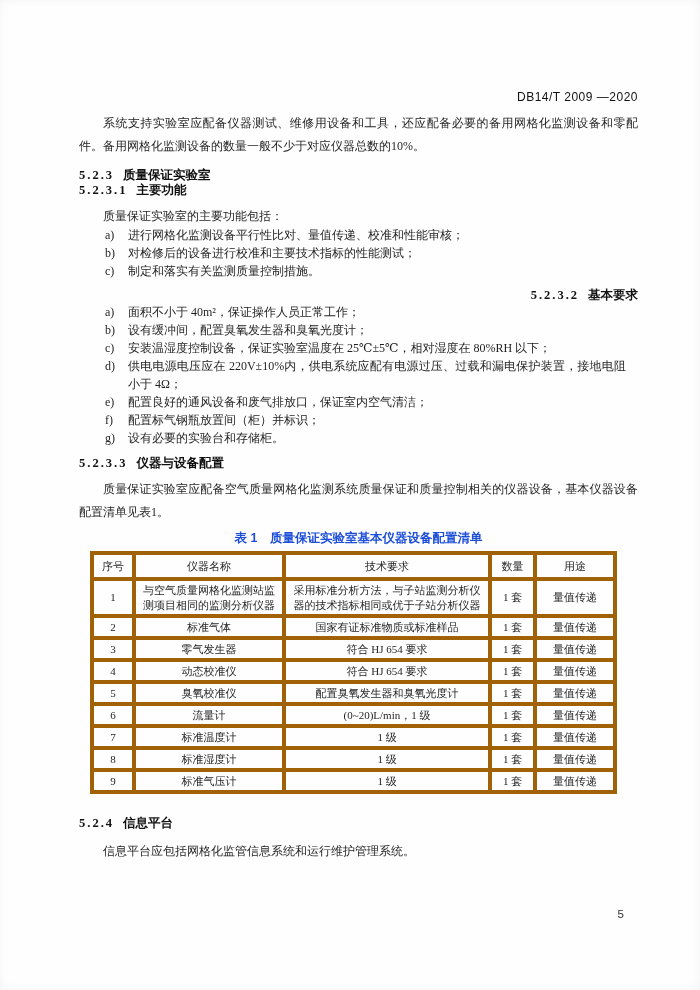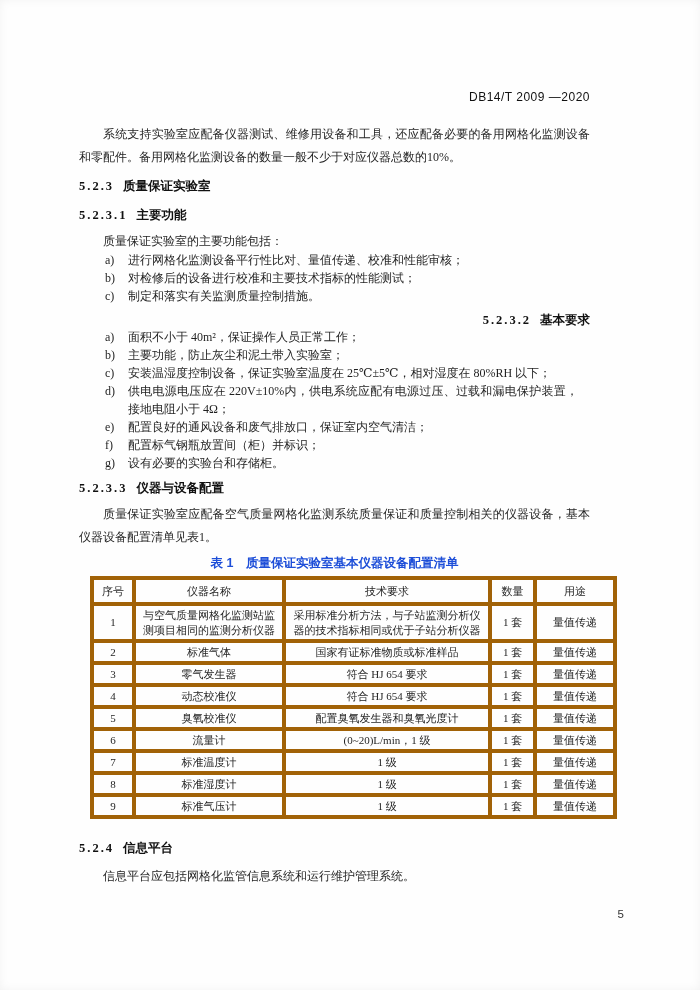--- a/index.html
+++ b/index.html
@@ -3,41 +3,41 @@
 <meta charset="utf-8">
 <style>
   html,body { margin:0; padding:0; background:#ffffff; }
   .page {
     position:relative; width:700px; height:990px; margin:0 auto;
     background:#fefefe; color:#1f1f1f; overflow:hidden;
     font-family:"Liberation Serif","DejaVu Serif",serif;
     font-size:12px;
     box-shadow: inset 0 0 10px rgba(0,0,0,0.05);
   }
-  .content { padding:0 110px 0 79px; }
+  .content { padding:0 62px 0 79px; }
 
   .doc-header {
     padding-top:90px; text-align:right;
     font-family:"Liberation Sans","DejaVu Sans",sans-serif;
     font-size:12px; letter-spacing:0.5px; color:#111;
   }
 
   .para {
     margin:0; text-indent:2em; line-height:23px; text-align:justify;
   }
-  .p-top   { margin-top:19px; }
+  .p-top   { margin-top:8px; }
 
   .h-sec {
     margin:0; font-family:Liberation Serif, serif;
     font-weight:bold; font-size:12.5px; color:#111; line-height:15px;
   }
   .h-sec .num { letter-spacing:2px; margin-right:9px; }
 
   .m-h523  { margin-top:10px; }
-  .m-h5231 { margin-top:14px; }
+  .m-h5231 { }
   .m-lead1 { margin-top:8px;  line-height:20px; }
   .m-h5232 { margin-top:8px;text-align:right;  }
   .m-lead2 { margin-top:10px; line-height:20px; }
   .m-h5233 { margin-top:9px;  }
   .m-lead3 { margin-top:7px;  }
   .m-h524  { margin-top:22px; }
   .m-lead4 { margin-top:10px; line-height:20px; }
 
   .list { margin:0; padding:0; }
   .list-item {
@@ -107,21 +107,21 @@
     <h3 class="h-sec m-h5232">
       <span class="num">5.2.3.2</span><span>基本要求</span>
     </h3>
     <div class="list">
       <div class="list-item">
         <span class="marker">a)</span>
         <span class="txt">面积不小于 40m²，保证操作人员正常工作；</span>
       </div>
       <div class="list-item">
         <span class="marker">b)</span>
-        <span class="txt">主要功能，防止灰尘和泥土带入实验室；</span>
+        <span class="txt">设有缓冲间，配置臭氧发生器和臭氧光度计；</span>
       </div>
       <div class="list-item">
         <span class="marker">c)</span>
         <span class="txt">安装温湿度控制设备，保证实验室温度在 25℃±5℃，相对湿度在 80%RH 以下；</span>
       </div>
       <div class="list-item">
         <span class="marker">d)</span>
         <span class="txt">供电电源电压应在 220V±10%内，供电系统应配有电源过压、过载和漏电保护装置，接地电阻小于 4Ω；</span>
       </div>
       <div class="list-item">

